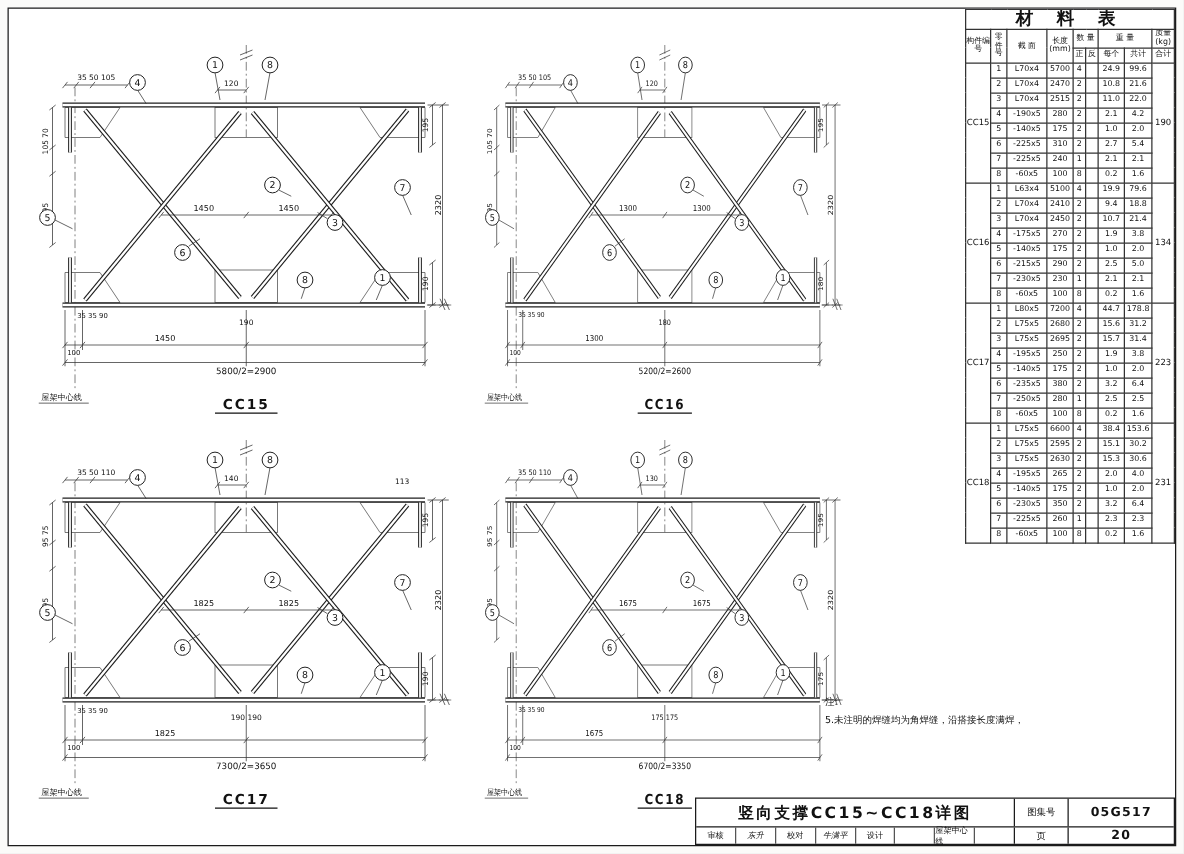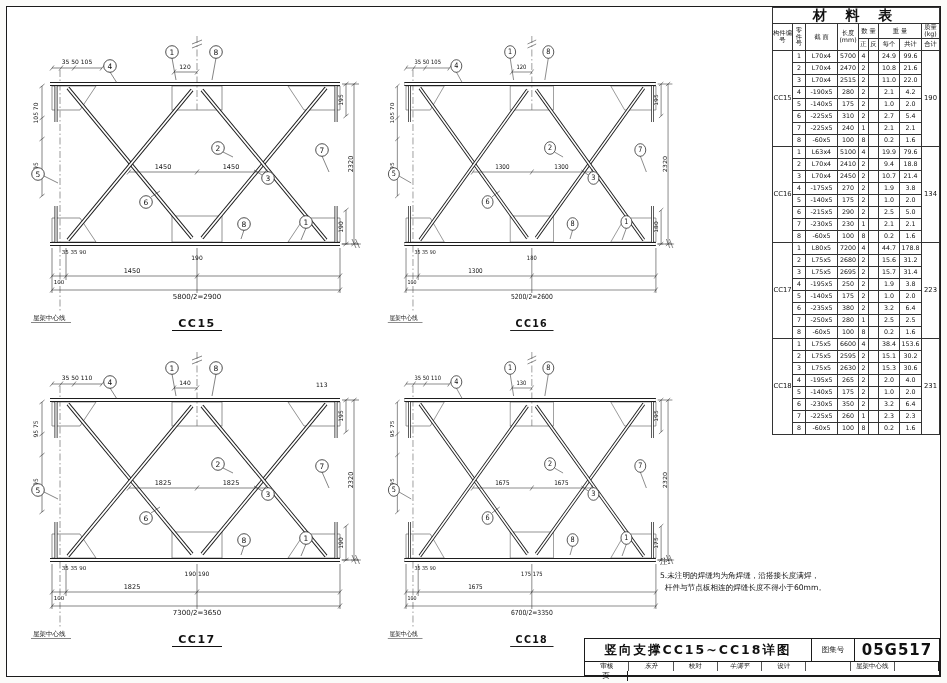--- a/index.html
+++ b/index.html
@@ -35,30 +35,30 @@
   table.mat th.ttl{font-size:14px;font-weight:bold;letter-spacing:7px;height:15px;}
   table.mat td.mem{font-size:6.8px;}
   table.mat td.sum{font-size:6.8px;}
 
   
   #notes{position:absolute;left:660px;top:556px;width:274px;font-size:7.6px;line-height:1.65;}
   #notes .nt{margin-bottom:1px;}
   #notes .nl{white-space:pre;}
 
   
-  #titleblock{position:absolute;left:584px;right:7px;bottom:7px;border:1.2px solid #1b1b1b;background:#fff;}
+  #titleblock{position:absolute;left:556px;right:7px;bottom:7px;border:1.2px solid #1b1b1b;background:#fff;}
   .tb-row{display:flex;align-items:stretch;}
   .tb-row1{height:22px;border-bottom:.8px solid #1b1b1b;}
-  .tb-row2{height:13px;flex-direction:column;}
+  .tb-row2{height:13px;}
   .tb-title{flex:1;display:flex;align-items:center;justify-content:center;
     font-size:12.5px;font-weight:bold;letter-spacing:2px;border-right:.8px solid #1b1b1b;}
   .tb-lab{width:42px;display:flex;align-items:center;justify-content:center;
     font-size:7.5px;border-right:.8px solid #1b1b1b;font-family:Liberation Mono, monospace;}
   .tb-val{width:84px;display:flex;align-items:center;justify-content:center;
-    font-size:15px;font-weight:bold;letter-spacing:1px;}
+    font-size:10px;font-weight:bold;letter-spacing:1px;}
   .tb-signs{flex:1;display:flex;border-right:.8px solid #1b1b1b;}
   .sg-lab,.sg-val{display:flex;align-items:center;justify-content:center;font-size:6.5px;
     border-right:.6px solid #555;flex:1;}
   .sg-val{font-style:italic;font-family:Liberation Mono, monospace;}
   .tb-signs .last{border-right:none;}
 </style>
 </head>
 <body>
 
 <div id="page">
@@ -856,21 +856,20 @@
             <td>0.2</td>
             <td>1.6</td>
           </tr>
         </tbody>
     </table>
   </div>
 
   <div id="notes">
     <div class="nt">注:</div>
     <div class="nl">5.未注明的焊缝均为角焊缝，沿搭接长度满焊，</div>
-    <div class="nl">  杆件与节点板相连的焊缝长度不得小于60mm。</div>
   </div>
 
   <div id="titleblock">
     <div class="tb-row tb-row1">
       <div class="tb-title">竖向支撑CC15~CC18详图</div>
       <div class="tb-lab">图集号</div>
       <div class="tb-val">05G517</div>
     </div>
     <div class="tb-row tb-row2">
       <div class="tb-signs">

